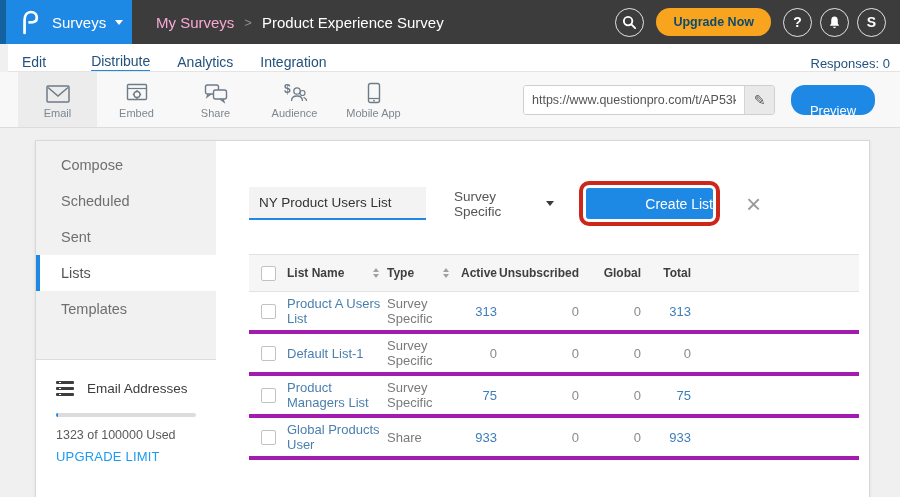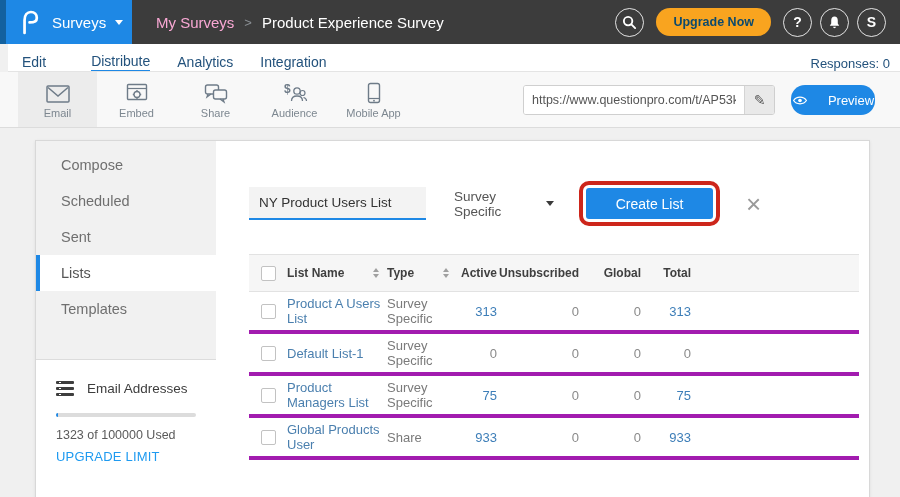--- a/index.html
+++ b/index.html
@@ -33,21 +33,21 @@
 
   
   .toolbar{position:absolute;top:72px;left:0;width:900px;height:56px;background:#f8f8f8;border-bottom:1px solid #dcdcdc;display:flex;align-items:stretch;padding-left:18px;}
   .channel{width:79px;display:flex;flex-direction:column;align-items:center;justify-content:center;gap:3px;cursor:pointer;}
   .channel.active{background:#ececec;}
   .clabel{font-size:11px;color:#7d8790;}
   .cicon{height:24px;display:flex;align-items:flex-end;}
   .url-group{position:absolute;right:125px;top:13px;width:252px;height:30px;display:flex;border:1px solid #cfcfcf;border-radius:3px;background:#fff;overflow:hidden;}
   .url-input{flex:1;border:none;outline:none;font-size:12.5px;color:#555;padding:0 8px;min-width:0;background:#fff;}
   .url-edit{width:30px;background:#e9e9e9;border-left:1px solid #d4d4d4;display:flex;align-items:center;justify-content:center;color:#555;font-size:14px;cursor:pointer;}
-  .preview-btn{position:absolute;right:25px;top:13px;height:30px;width:84px;background:var(--accent);color:#fff;border:none;border-radius:14px;font-size:13px;display:flex;align-items:center;justify-content:center;gap:20px;cursor:pointer;}
+  .preview-btn{position:absolute;right:25px;top:13px;height:30px;width:84px;background:var(--accent);color:#fff;border:none;border-radius:14px;font-size:13px;display:flex;align-items:center;justify-content:center;gap:20px;cursor:pointer;flex-direction:column;}
 
   
   .page{position:absolute;top:128px;left:0;width:900px;height:369px;background:#f0f0f0;}
   .card{position:absolute;left:35px;top:12px;width:835px;height:600px;background:#fff;border:1px solid #d8d8d8;box-shadow:0 1px 3px rgba(0,0,0,.08);display:flex;}
 
   
   .side{width:180px;flex:0 0 auto;display:flex;flex-direction:column;background:#fff;}
   .menu{background:#f1f1f1;height:218px;padding-top:6px;}
   .mitem{height:36px;display:flex;align-items:center;padding-left:25px;font-size:14.5px;color:#6f6f6f;cursor:pointer;}
   .mitem.active{background:#fff;border-left:4px solid var(--accent);padding-left:21px;color:#555;}
@@ -63,21 +63,21 @@
   .ea-upgrade{margin-top:7px;font-size:13px;color:#1e9af0;cursor:pointer;letter-spacing:.2px;}
 
   
   .main{flex:1;background:#fff;padding:40px 0 0 33px;}
   .form-row{display:flex;align-items:center;height:45px;}
   .name-input{width:177px;height:33px;background:#f3f3f3;border:none;border-bottom:2px solid var(--accent);outline:none;padding:0 10px;font-size:13.5px;color:#333;}
   .type-select{margin-left:28px;width:100px;display:flex;align-items:center;justify-content:space-between;cursor:pointer;}
   .type-label{font-size:13.5px;color:#555;}
   .caret-d{width:0;height:0;border-left:4.5px solid transparent;border-right:4.5px solid transparent;border-top:5px solid #3a3a3a;}
   .ring{margin-left:25px;border:4px solid var(--red);border-radius:10px;padding:3px;}
-  .create-btn{width:127px;height:31px;background:var(--accent);color:#fff;border:none;border-radius:3px;font-size:14px;cursor:pointer;}
+  .create-btn{width:127px;height:31px;background:var(--accent);color:#fff;border:none;border-radius:3px;font-size:14px;cursor:pointer;text-align:right;}
   .x-close{margin-left:26px;font-size:26px;color:#9a9a9a;line-height:1;cursor:pointer;font-weight:400;}
 
   
   .tbl{margin-top:28px;width:610px;font-size:13px;}
   .thead,.trow{display:grid;grid-template-columns:38px 100px 70px 42px 82px 62px 50px 1fr;align-items:center;}
   .thead{height:38px;background:#f6f6f6;border-top:1px solid #e2e2e2;border-bottom:1px solid #e2e2e2;font-size:12px;font-weight:700;color:#3f3f3f;}
   .trow{height:42px;border-bottom:4px solid #a21caf;}
   .cb{width:15px;height:15px;border:1px solid #c2c2c2;border-radius:2px;background:#fff;display:inline-block;cursor:pointer;}
   .c-cb{display:flex;justify-content:center;}
   .c-num{text-align:right;padding-right:2px;}

